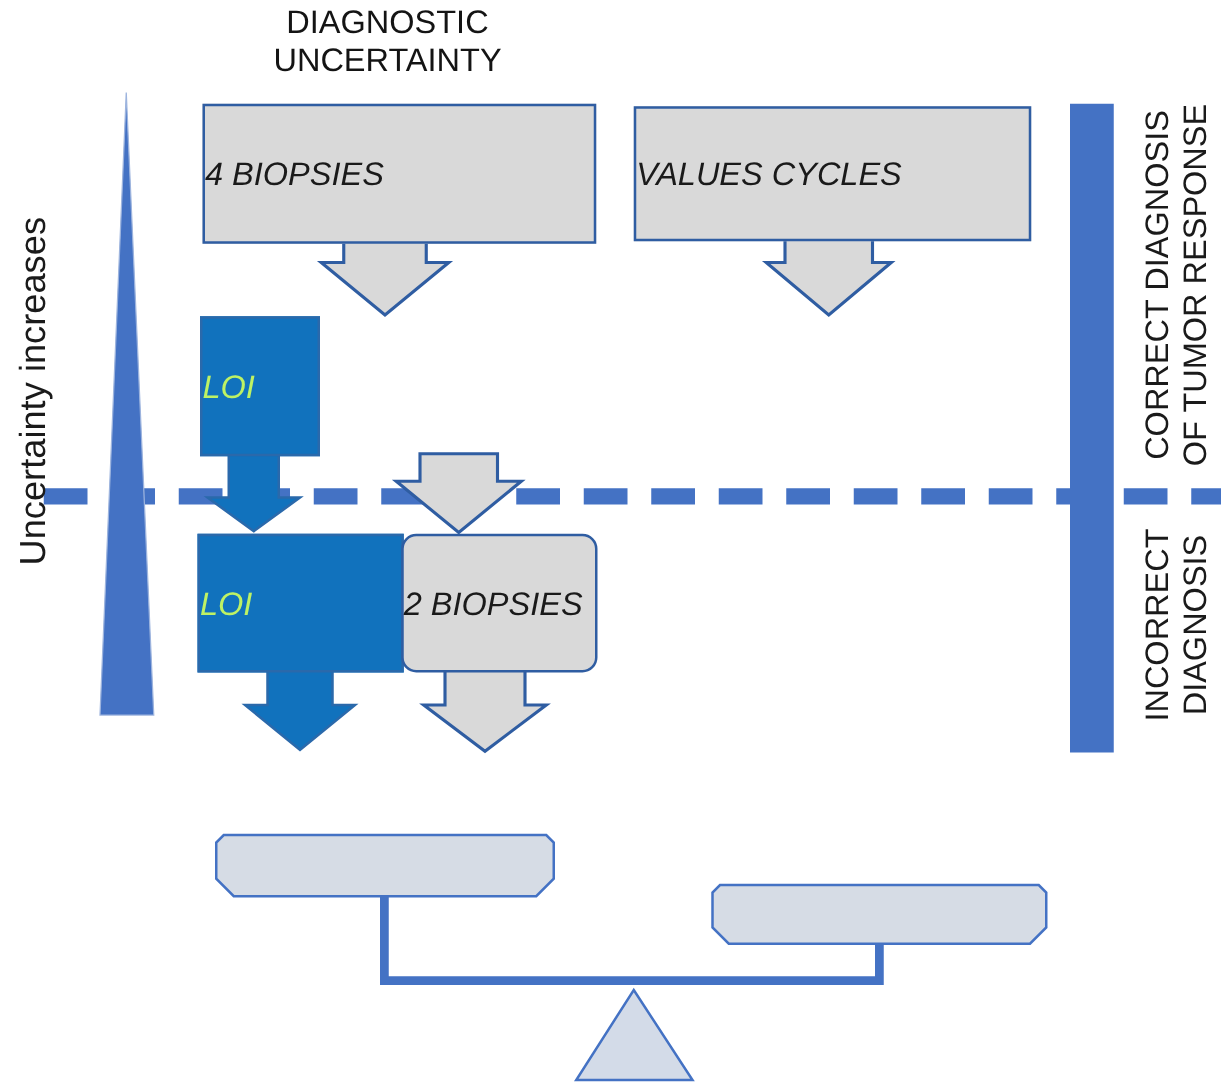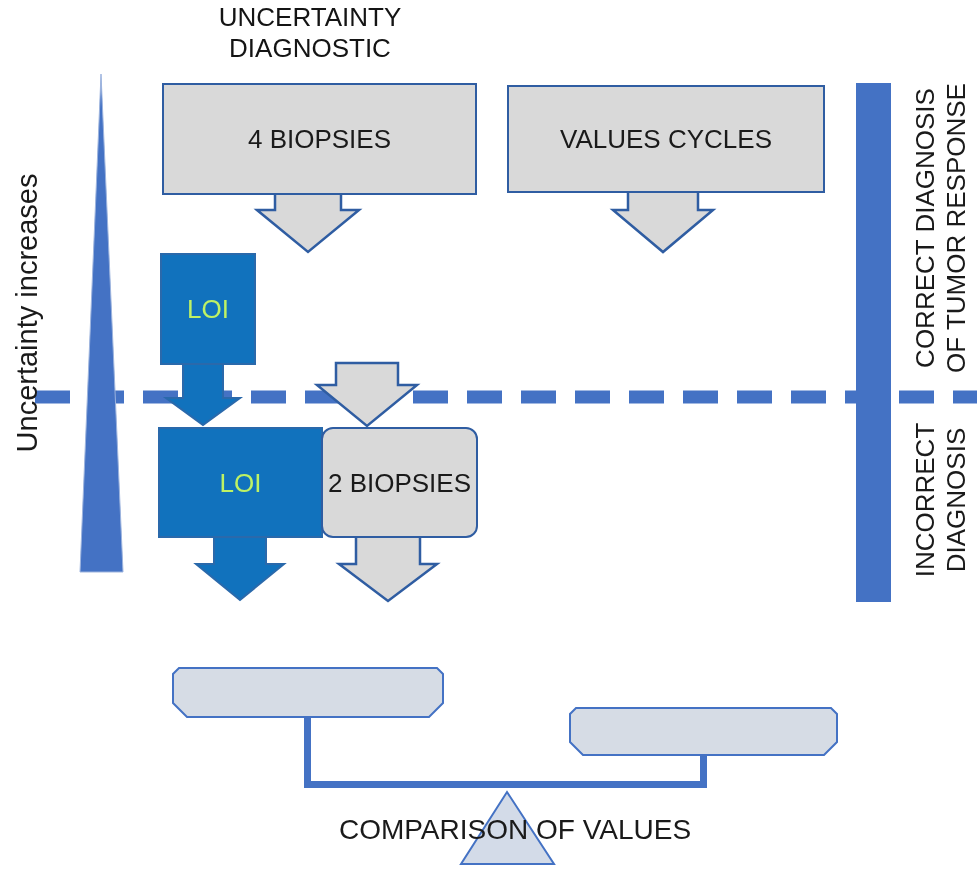--- a/index.html
+++ b/index.html
@@ -4,22 +4,22 @@
 <style>
   html,body { margin:0; padding:0; background:#ffffff; }
   .canvas {
     position:relative; width:977px; height:870px; background:#ffffff;
     font-family:"Liberation Sans", sans-serif; color:#1a1a1a; overflow:hidden;
   }
   svg.layer { position:absolute; left:0; top:0; z-index:0; }
   .txt { position:absolute; z-index:2; }
   .box {
     position:absolute; z-index:1; box-sizing:border-box;
-    display:flex; flex-direction:column; align-items:center; justify-content:center;
-    text-align:center; font-size:26px; line-height:34px;
+    display:flex; flex-direction:row; align-items:center; justify-content:flex-start;
+    text-align:center; font-size:26px; line-height:34px;font-style:italic;
   }
   .gray-box { background:#d9d9d9; border:2px solid #2f5da2; }
   .blue-box { background:#1172bd; border:2px solid #2a69ab; color:#bef264; }
 
   .header { text-align:center; font-size:26px; line-height:31px; color:#141414; }
   #header-left  { left:160px; top:2px;  width:300px; }
   #header-right { left:513px; top:2px;  width:300px; }
 
   #box-gold { left:162px; top:83px;  width:315px; height:112px; }
   #box-prgs { left:507px; top:85px;  width:318px; height:108px; }
@@ -66,22 +66,22 @@
     <path d="M307.5,717 L307.5,784.5 L703.5,784.5 L703.5,755" fill="none" stroke="#4472c4" stroke-width="7"></path>
 
     <path d="M179,668 L437,668 L443,674 L443,703 L429,717 L187,717 L173,703 L173,674 Z" fill="#d6dce5" stroke="#4472c4" stroke-width="2"></path>
 
     <path d="M576,708 L831,708 L837,714 L837,742 L824,755 L583,755 L570,742 L570,714 Z" fill="#d6dce5" stroke="#4472c4" stroke-width="2"></path>
 
     <path d="M507,792 L554,864 L461,864 Z" fill="#d3dbe8" stroke="#4472c4" stroke-width="2"></path>
   </svg>
 
   <div class="txt header" id="header-left">
+    <div>DIAGNOSTIC</div>
     <div>UNCERTAINTY</div>
-    <div>DIAGNOSTIC</div>
   </div>
 
   <div class="box gray-box" id="box-gold">
     <div>4 BIOPSIES</div>
   </div>
 
   <div class="box gray-box" id="box-prgs">
     <div>VALUES CYCLES</div>
   </div>
 
@@ -101,15 +101,14 @@
   <div class="txt rot" id="label-correct">
     <div>CORRECT DIAGNOSIS</div>
     <div>OF TUMOR RESPONSE</div>
   </div>
 
   <div class="txt rot" id="label-incorrect">
     <div>INCORRECT</div>
     <div>DIAGNOSIS</div>
   </div>
 
-  <div class="txt" id="label-comparison">COMPARISON OF VALUES</div>
 
 </div>
 
 </body></html>

